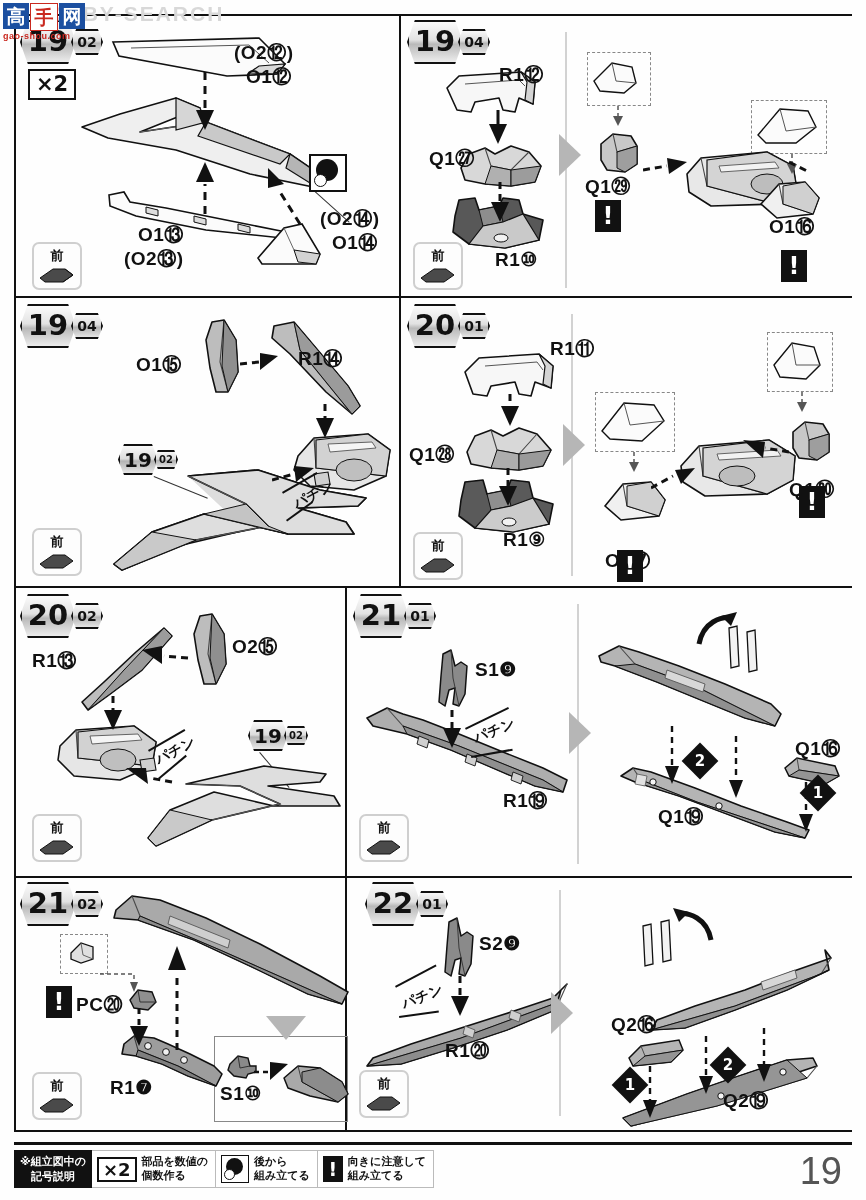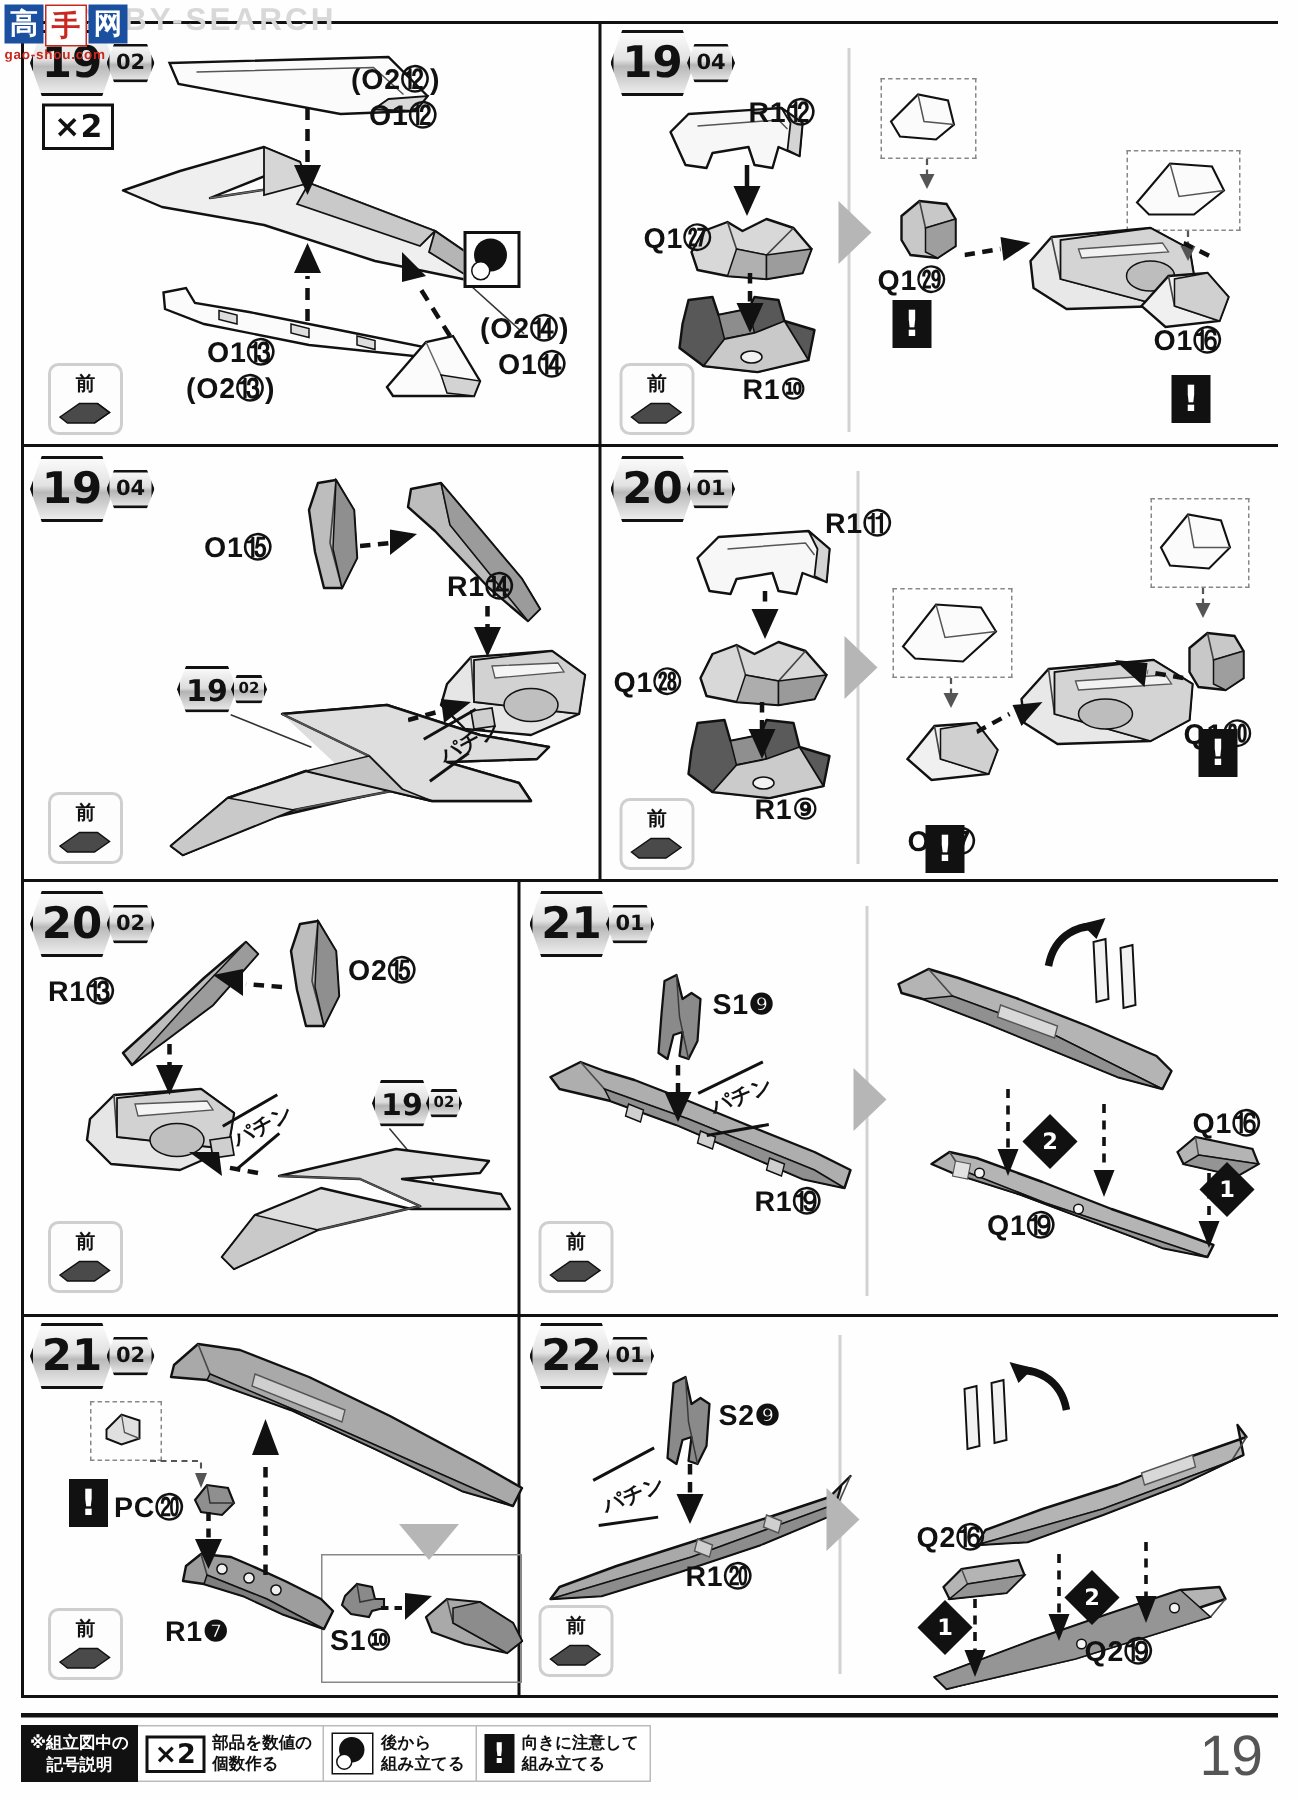--- a/index.html
+++ b/index.html
@@ -393,21 +393,21 @@
     <svg class="arrow" style="left:258px;top:168px;" width="44" height="24">
       <path d="M0 16 L22 10" stroke="#111" stroke-width="3" stroke-dasharray="7,5"></path>
       <path d="M42 4 L22 2 L24 18 Z" fill="#111"></path>
     </svg>
 
     <div class="sfx" style="left:278px;top:190px;transform:rotate(-28deg);">パチン</div>
     <div class="sfx-line" style="left:268px;top:196px;width:40px;transform:rotate(-30deg);"></div>
     <div class="sfx-line" style="left:272px;top:224px;width:32px;transform:rotate(-36deg);"></div>
 
     <div class="lbl" style="left:122px;top:56px;">O1⑮</div>
-    <div class="lbl" style="left:284px;top:50px;margin-top:32px;">R1⑭</div>
+    <div class="lbl" style="left:284px;top:50px;">R1⑭</div>
 
     <div class="frontbox" style="left:18px;top:232px;">
       <div class="ja">前</div>
       <svg class="wedge" width="36" height="18" viewBox="0 0 36 18">
         <path d="M1 12 L14 3 L26 3 L34 9 L24 16 L6 16 Z" fill="#4a4a4a" stroke="#111" stroke-width="1"></path>
       </svg>
     </div>
   </div>
 
   <div class="panel" style="left:399px;top:296px;width:453px;height:290px;">
@@ -781,21 +781,21 @@
     <div class="frontbox" style="left:18px;top:196px;">
       <div class="ja">前</div>
       <svg class="wedge" width="36" height="18" viewBox="0 0 36 18">
         <path d="M1 12 L14 3 L26 3 L34 9 L24 16 L6 16 Z" fill="#4a4a4a" stroke="#111" stroke-width="1"></path>
       </svg>
     </div>
   </div>
 
   <div class="panel" style="left:345px;top:876px;width:507px;height:254px;">
 
-    <div class="badge" style="left:8px;top:6px;">
+    <div class="badge" style="left:20px;top:6px;">
       <div class="hexbig">
           <span>22</span>
         </div>
       <div class="hexsm">
           <span>01</span>
         </div>
     </div>
 
     <div class="lightsep" style="left:214px;top:14px;height:226px;"></div>
     <div class="tri-right" style="left:206px;top:116px;"></div>
@@ -816,21 +816,21 @@
     <svg class="arrow" style="left:104px;top:100px;" width="22" height="42">
       <path d="M11 0 L11 20" stroke="#111" stroke-width="3" stroke-dasharray="7,5"></path>
       <path d="M11 40 L2 20 L20 20 Z" fill="#111"></path>
     </svg>
 
     <div class="sfx" style="left:56px;top:112px;transform:rotate(-22deg);">パチン</div>
     <div class="sfx-line" style="left:50px;top:110px;width:46px;transform:rotate(-28deg);"></div>
     <div class="sfx-line" style="left:54px;top:140px;width:40px;transform:rotate(-8deg);"></div>
 
     <div class="lbl" style="left:134px;top:56px;">S2❾</div>
-    <div class="lbl" style="left:112px;top:162px;text-align:center;">R1⑳</div>
+    <div class="lbl" style="left:100px;top:162px;text-align:center;">R1⑳</div>
 
     <svg class="part" style="left:300px;top:68px;" width="190" height="92" viewBox="0 0 190 92">
       <path d="M180 6 L186 14 L146 28 L100 46 L50 62 L12 76 L6 86 L40 84 L90 66 L142 46 L184 26 Z" fill="#b4b4b4" stroke="#111" stroke-width="1.6" stroke-linejoin="round"></path>
       <path d="M186 14 L176 30 L90 62 L6 86" fill="none" stroke="#4a4a4a" stroke-width="1.1"></path>
       <path d="M176 30 L90 62 L6 86 L40 84 L90 66 L142 46 L184 26 Z" fill="#909090" stroke="#111" stroke-width="1"></path>
       <path d="M116 38 L150 26 L152 34 L118 46 Z" fill="#d8d8d8" stroke="#555" stroke-width="0.9"></path>
     </svg>
 
     <svg class="part" style="left:284px;top:42px;" width="60" height="60" viewBox="0 0 60 60">
       <path d="M14 8 L22 6 L24 46 L16 48 Z" fill="#f2f2f2" stroke="#111" stroke-width="1.3"></path>

